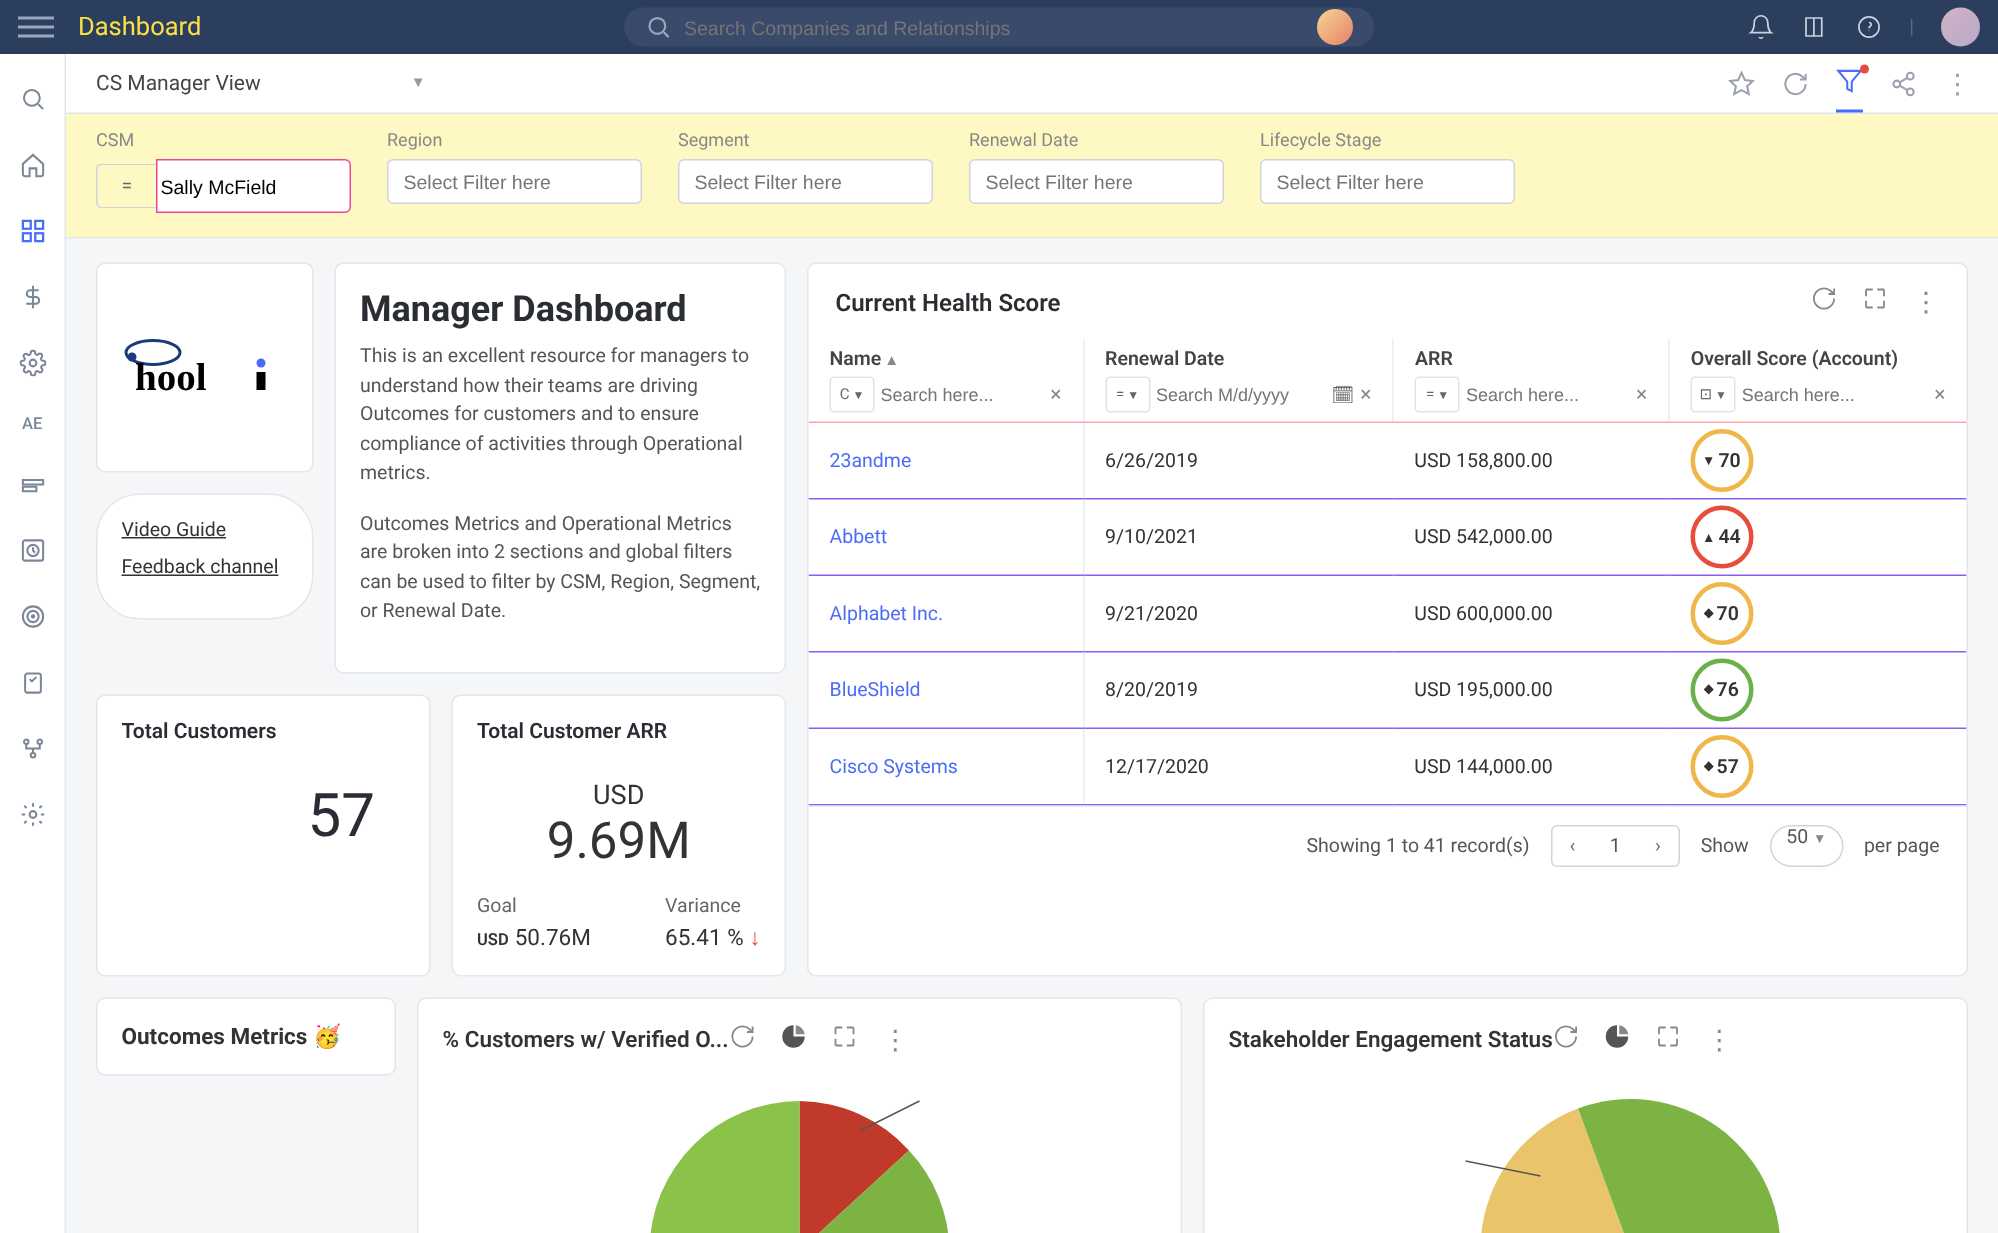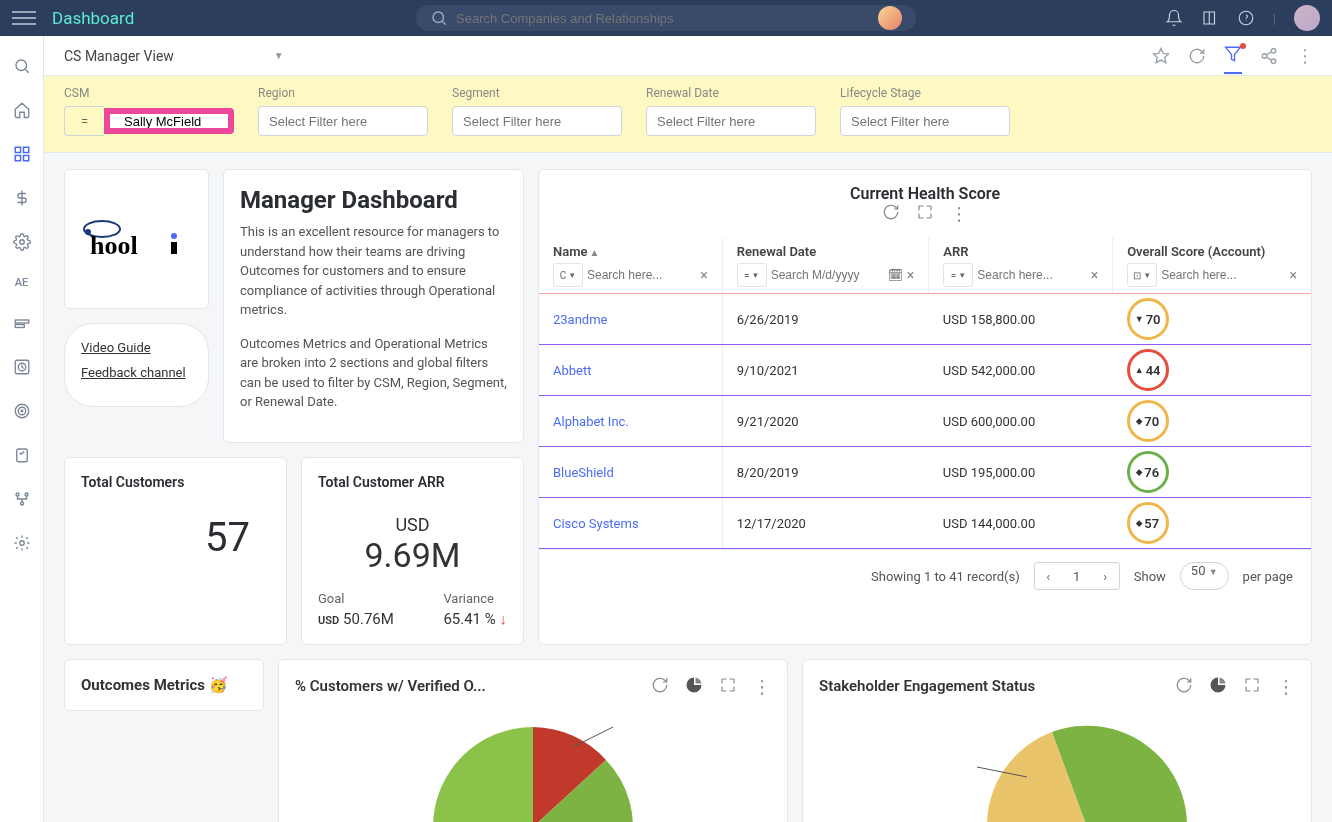--- a/index.html
+++ b/index.html
@@ -1,21 +1,21 @@
 <!DOCTYPE html>
 <html><head>
 <meta charset="utf-8">
 <style>
 * { box-sizing: border-box; margin: 0; padding: 0; }
 body { font-family: -apple-system, BlinkMacSystemFont, "Segoe UI", Roboto, sans-serif; background: #f5f6f8; color: #333; font-size: 13px; }
 
 .top-bar { height: 36px; background: #2c3e5e; display: flex; align-items: center; padding: 0 12px; color: #e0e4ea; }
 .hamburger { width: 24px; height: 24px; display: flex; flex-direction: column; justify-content: center; gap: 4px; cursor: pointer; margin-right: 16px; }
 .hamburger span { height: 2px; background: #9aa6bb; }
-.page-title { font-size: 17px; font-weight: 400; color: #5eead4; margin-right: auto; }
+.page-title { font-size: 17px; font-weight: 400; color: #fde047; margin-right: auto; }
 .search-wrap { display: flex; align-items: center; background: #3a4a6a; border-radius: 16px; padding: 0 14px; height: 26px; width: 500px; margin: 0 auto; position: absolute; left: 50%; transform: translateX(-50%); justify-content: center;}
 .search-wrap input { background: transparent; border: none; outline: none; color: #ccc; font-size: 13px; flex: 1; margin-left: 8px; }
 .top-icons { display: flex; align-items: center; gap: 18px; margin-left: auto; color: #ccd3e0; }
 .avatar-sm { width: 24px; height: 24px; border-radius: 50%; background: linear-gradient(135deg,#f7d794,#e77f67); }
 .avatar-sm2 { width: 26px; height: 26px; border-radius: 50%; background: linear-gradient(135deg,#d1b3c4,#b8a9c9); }
 
 .layout { display: flex; height: calc(100vh - 36px); }
 .sidebar { width: 44px; background: #fff; border-right: 1px solid #e3e6eb; display: flex; flex-direction: column; align-items: center; padding-top: 20px; gap: 24px; }
 .sb-icon { width: 20px; height: 20px; color: #7a8699; cursor: pointer; display:flex; align-items:center; justify-content:center;}
 .sb-icon.active { color: #4a6cf7; }
@@ -27,21 +27,21 @@
 .view-selector { font-size: 14px; color: #444; display: flex; align-items: center; gap: 100px; cursor: pointer; }
 .view-actions { margin-left: auto; display: flex; gap: 18px; color: #9aa1ad; align-items: center;}
 .view-actions .active-filter { color: #4a6cf7; position: relative; border-bottom:2px solid #4a6cf7; padding-bottom:6px; margin-bottom:-8px;}
 .view-actions .active-filter::after { content:''; position:absolute; width:6px; height:6px; background:#e74c3c; border-radius:50%; top:-2px; right:-4px;}
 
 .filters-row { background: #fef9c3; padding: 10px 20px 16px; display: flex; gap: 24px; border-bottom:1px solid #e3e6eb;}
 .filter-group { display: flex; flex-direction: column; gap: 6px; }
 .filter-label { font-size: 12px; color: #888; }
 .filter-input-wrap { display:flex; align-items:center;}
 .filter-op { width: 40px; height: 30px; border: 1px solid #cfd4dd; border-right:none; border-radius: 4px 0 0 4px; display:flex; align-items:center; justify-content:center; color:#666;}
-.filter-value { height: 26px; border: 6px solid #ec4899; border-radius: 0 4px 4px 0; padding: 0 14px; font-size: 13px; width: 130px; background:#fff;}
+.filter-value { height: 36px; border: 1px solid #ec4899; border-radius: 0 4px 4px 0; padding: 0 2px; font-size: 13px; width: 130px; background:#fff;}
 .filter-select { height: 30px; border: 1px solid #cfd4dd; border-radius: 4px; padding: 0 10px; font-size: 13px; color: #999; width: 170px; background:#fff;}
 
 .content { padding: 16px 20px; }
 .grid-top { display: flex; gap: 14px; margin-bottom: 14px; }
 .left-col { display: flex; flex-direction: column; gap: 14px; width: 460px; }
 .logo-row { display:flex; gap:14px;}
 .card { background: #fff; border: 1px solid #e3e6eb; border-radius: 6px; padding: 16px; }
 .logo-card { width: 145px; height: 140px; display: flex; align-items: center; justify-content: center; }
 .desc-card { flex: 1; }
 .desc-card h2 { font-size: 24px; font-weight: 700; color: #2a2d34; margin-bottom: 8px; }
@@ -54,21 +54,21 @@
 .stat-card h3 { font-size: 14px; font-weight: 600; color: #2a2d34; margin-bottom: 24px; }
 .stat-big { font-size: 40px; font-weight: 400; color: #2a2d34; text-align:right; padding-right:20px;}
 .stat-center { text-align: center; }
 .stat-meta { display: flex; justify-content: space-between; margin-top: 16px; font-size: 13px; }
 .stat-meta-col { display: flex; flex-direction: column; gap: 4px; }
 .stat-meta-label { color: #666; font-size: 13px; }
 .stat-meta-val { font-size: 15px; color: #333; }
 .variance-down { color: #e74c3c; }
 
 .table-card { flex: 1; padding: 0; overflow: hidden;}
-.table-head { display: flex; justify-content: space-between; align-items: center; padding: 14px 18px; flex-direction: column; }
+.table-head { display: flex; justify-content: space-between; align-items: center; padding: 14px 18px; }
 .table-head h3 { font-size: 16px; font-weight: 600; color: #2a2d34;}
 .table-head-actions { display: flex; gap: 16px; color: #888; }
 
 .tbl { width: 100%; border-collapse: collapse; }
 .tbl th { text-align: left; padding: 6px 14px 6px; font-size: 13px; font-weight: 600; color: #444; border-bottom: 1px solid #fca5a5; border-right: 1px solid #e9ecf1;}
 .tbl th:last-child { border-right: none; }
 .tbl td { padding: 4px 14px; font-size: 13px; border-bottom:1px solid #8b5cf6;}
 .tbl td:first-child { border-right: 1px solid #e9ecf1; }
 .company-link { color: #4a6cf7; cursor: pointer; }
 .th-filter { display: flex; align-items: center; gap: 4px; margin-top: 4px; font-weight:400;}
@@ -86,21 +86,21 @@
 .pager-select { height: 28px; border: 1px solid #d0d5dd; border-radius: 14px; padding: 0 10px; background:#fff;}
 .pager-group { display:flex; }
 .pager-group .pager-btn:first-child{border-radius:4px 0 0 4px; border-right:none;}
 .pager-group .pager-btn:last-child{border-radius:0 4px 4px 0; border-left:none;}
 
 .bottom-row { display: flex; gap: 14px; }
 .outcomes-col { width:200px; display:flex; flex-direction:column; gap:14px;}
 .outcomes-card h3 { font-size: 15px; font-weight: 700; display:flex; align-items:center; gap:4px;}
 
 .chart-card { flex: 1; position: relative; overflow:hidden;}
-.chart-head { display: flex; justify-content: space-between; align-items: center; margin-bottom: 10px;}
+.chart-head { display: flex; justify-content: flex-start; align-items: center; margin-bottom: 10px;}
 .chart-head h3 { font-size: 15px; font-weight: 600; white-space:nowrap; overflow:hidden; text-overflow:ellipsis; max-width:200px;}
 .chart-head-full h3 { max-width: 300px;}
 .chart-actions { display: flex; gap: 16px; color: #888; }
 .pie-wrap { position: relative; height: 120px; display:flex; justify-content:center; align-items:flex-end;}
 
 svg.icon { width: 18px; height: 18px; }
 .sort-ind { font-size:10px; color:#888; margin-left:2px;}
 .usd-sm { font-size:11px; font-weight:600; margin-right:4px;}
 </style>
 </head>

